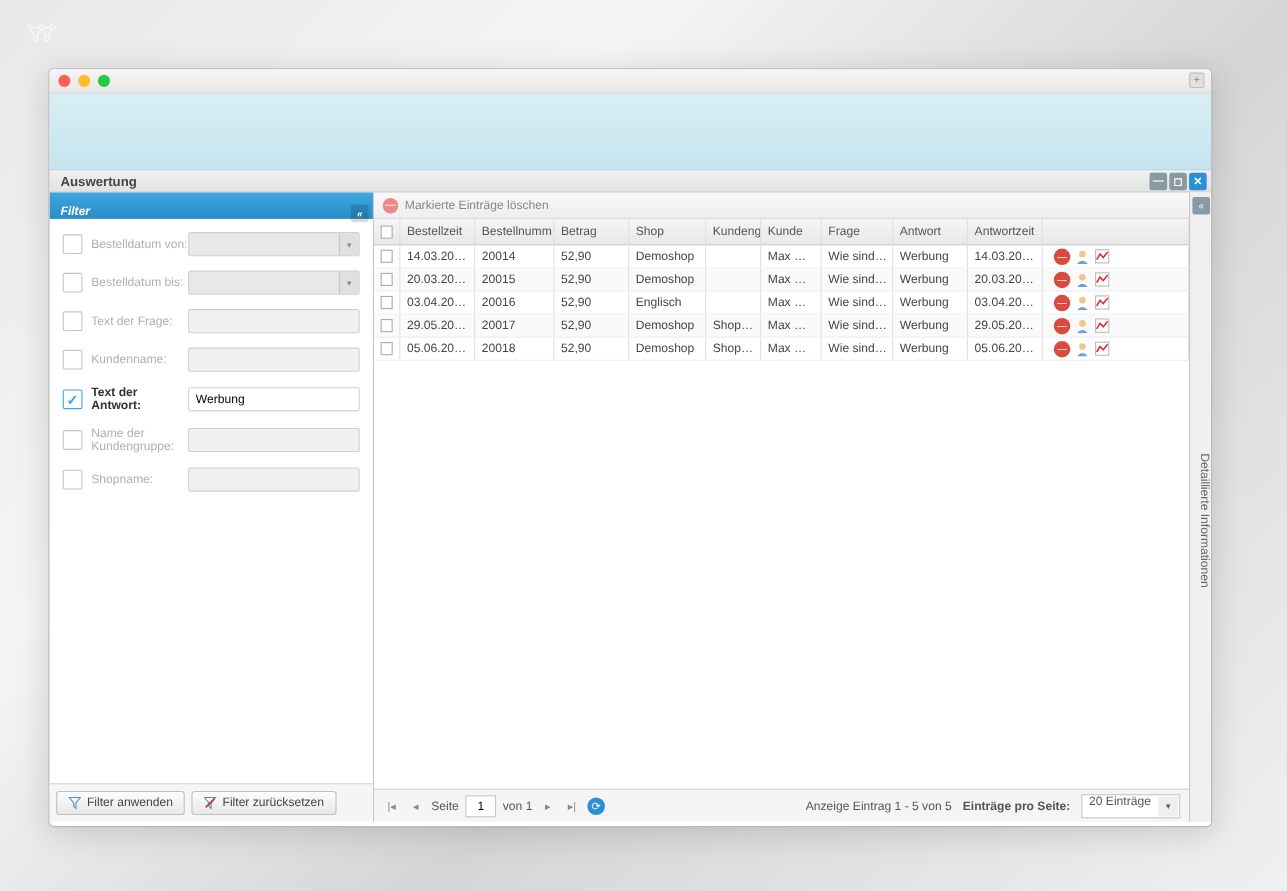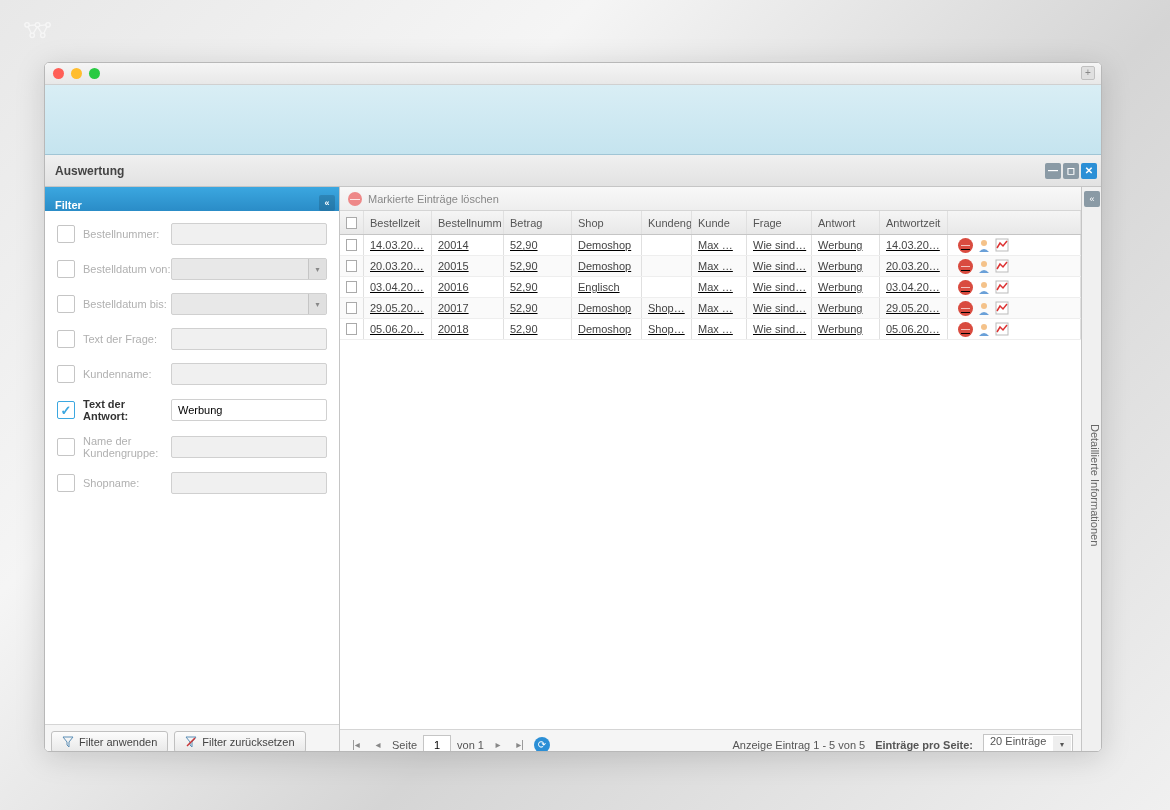--- a/index.html
+++ b/index.html
@@ -60,21 +60,21 @@
   text-align: center;
   line-height: 12px;
   color: #888;
 }
 .toolbar {
   height: 70px;
   background: linear-gradient(#d9eef5, #c5e4ef);
   border-bottom: 1px solid #a0c5d5;
 }
 .panel-header {
-  height: 32px;
+  height: 20px;
   background: linear-gradient(#f0f0f0, #e2e2e2);
   border-bottom: 1px solid #c5c5c5;
   display: flex;
   align-items: center;
   padding: 0 10px;
   font-weight: bold;
   color: #444;
   font-size: 12px;
   position: relative;
 }
@@ -106,23 +106,24 @@
   display: flex;
   flex-direction: column;
 }
 .filter-header {
   height: 24px;
   background: linear-gradient(#3ba7e0, #2a8cc7);
   color: #fff;
   font-weight: bold;
   font-size: 11px;
   display: flex;
-  align-items: flex-end;
-  padding: 0 10px;
+  align-items: flex-start;
+  padding: 11px 10px;
   position: relative;
+  font-style: italic;
 }
 .collapse-btn {
   position: absolute;
   right: 4px;
   width: 16px;
   height: 16px;
   background: rgba(0,0,0,0.15);
   border-radius: 2px;
   display: flex;
   align-items: center;
@@ -268,21 +269,21 @@
 .col-0 { width: 68px; }
 .col-1 { width: 72px; }
 .col-2 { width: 68px; }
 .col-3 { width: 70px; }
 .col-4 { width: 50px; }
 .col-5 { width: 55px; }
 .col-6 { width: 65px; }
 .col-7 { width: 68px; }
 .col-8 { width: 68px; }
 .col-act { flex: 1; }
-.grid-body { flex: 1; overflow: auto; text-decoration: underline; }
+.grid-body { flex: 1; overflow: auto; }
 .grow {
   display: flex;
   height: 21px;
   border-bottom: 1px solid #eee;
 }
 .grow:nth-child(even) { background: #fafafa; }
 .gc { color: #444; }
 .chk {
   width: 12px;
   height: 12px;
@@ -428,25 +429,20 @@
   </div>
 
   <div class="content">
     <div class="sidebar">
       <div class="filter-header">
         <span>Filter</span>
         <div class="collapse-btn">«</div>
       </div>
       <div class="filter-body">
 
-        <div class="filter-row">
-          <div class="fcheck"></div>
-          <div class="flabel">Bestellnummer:</div>
-          <input class="finput" disabled="" style="">
-        </div>
 
         <div class="filter-row">
           <div class="fcheck"></div>
           <div class="flabel">Bestelldatum von:</div>
           <div class="date-wrap"><input class="finput date" disabled="" style=""><div class="dd">▾</div></div>
         </div>
 
         <div class="filter-row">
           <div class="fcheck"></div>
           <div class="flabel">Bestelldatum bis:</div>

